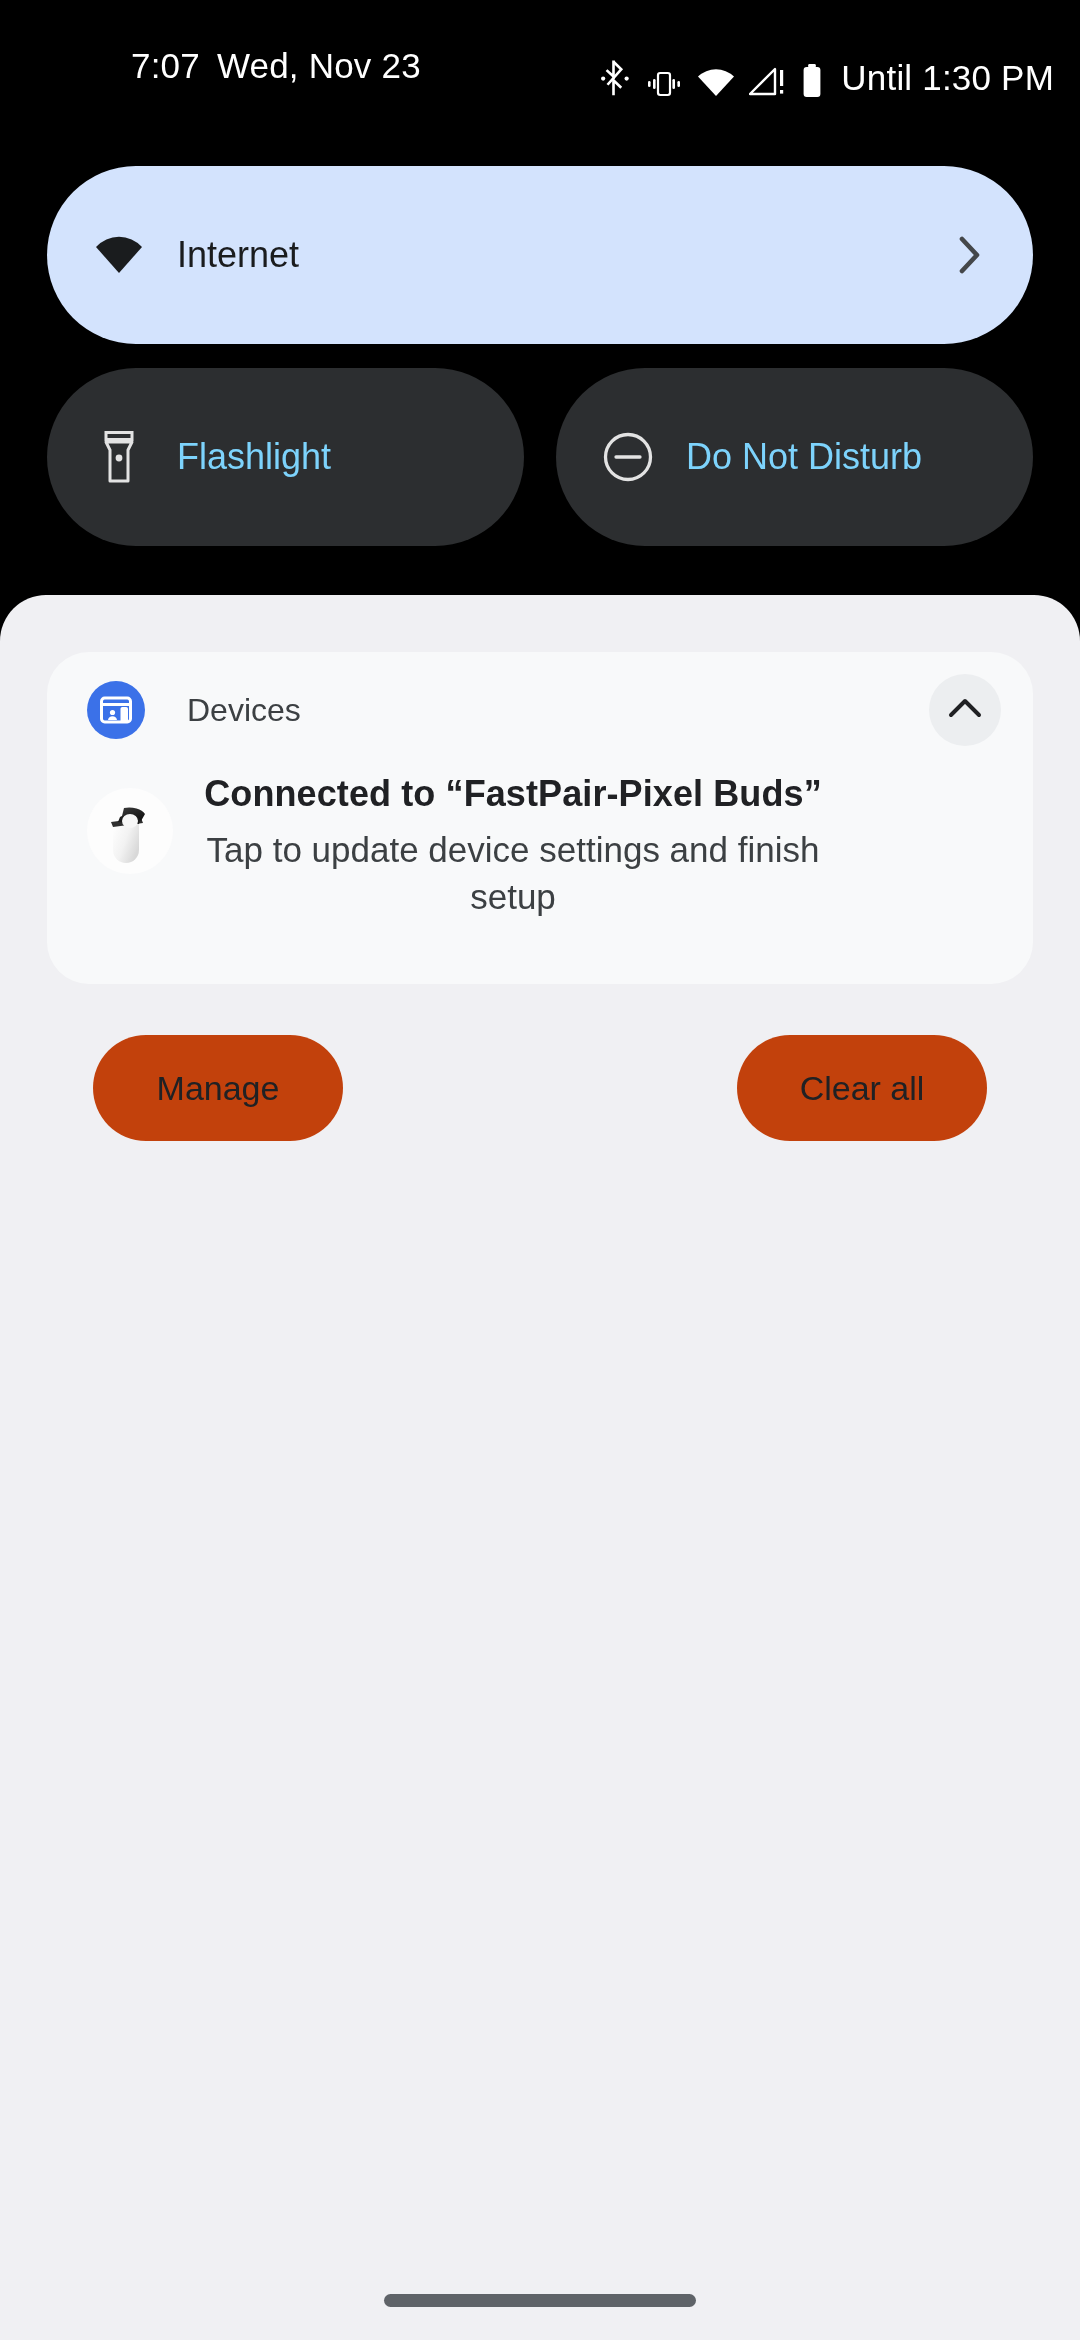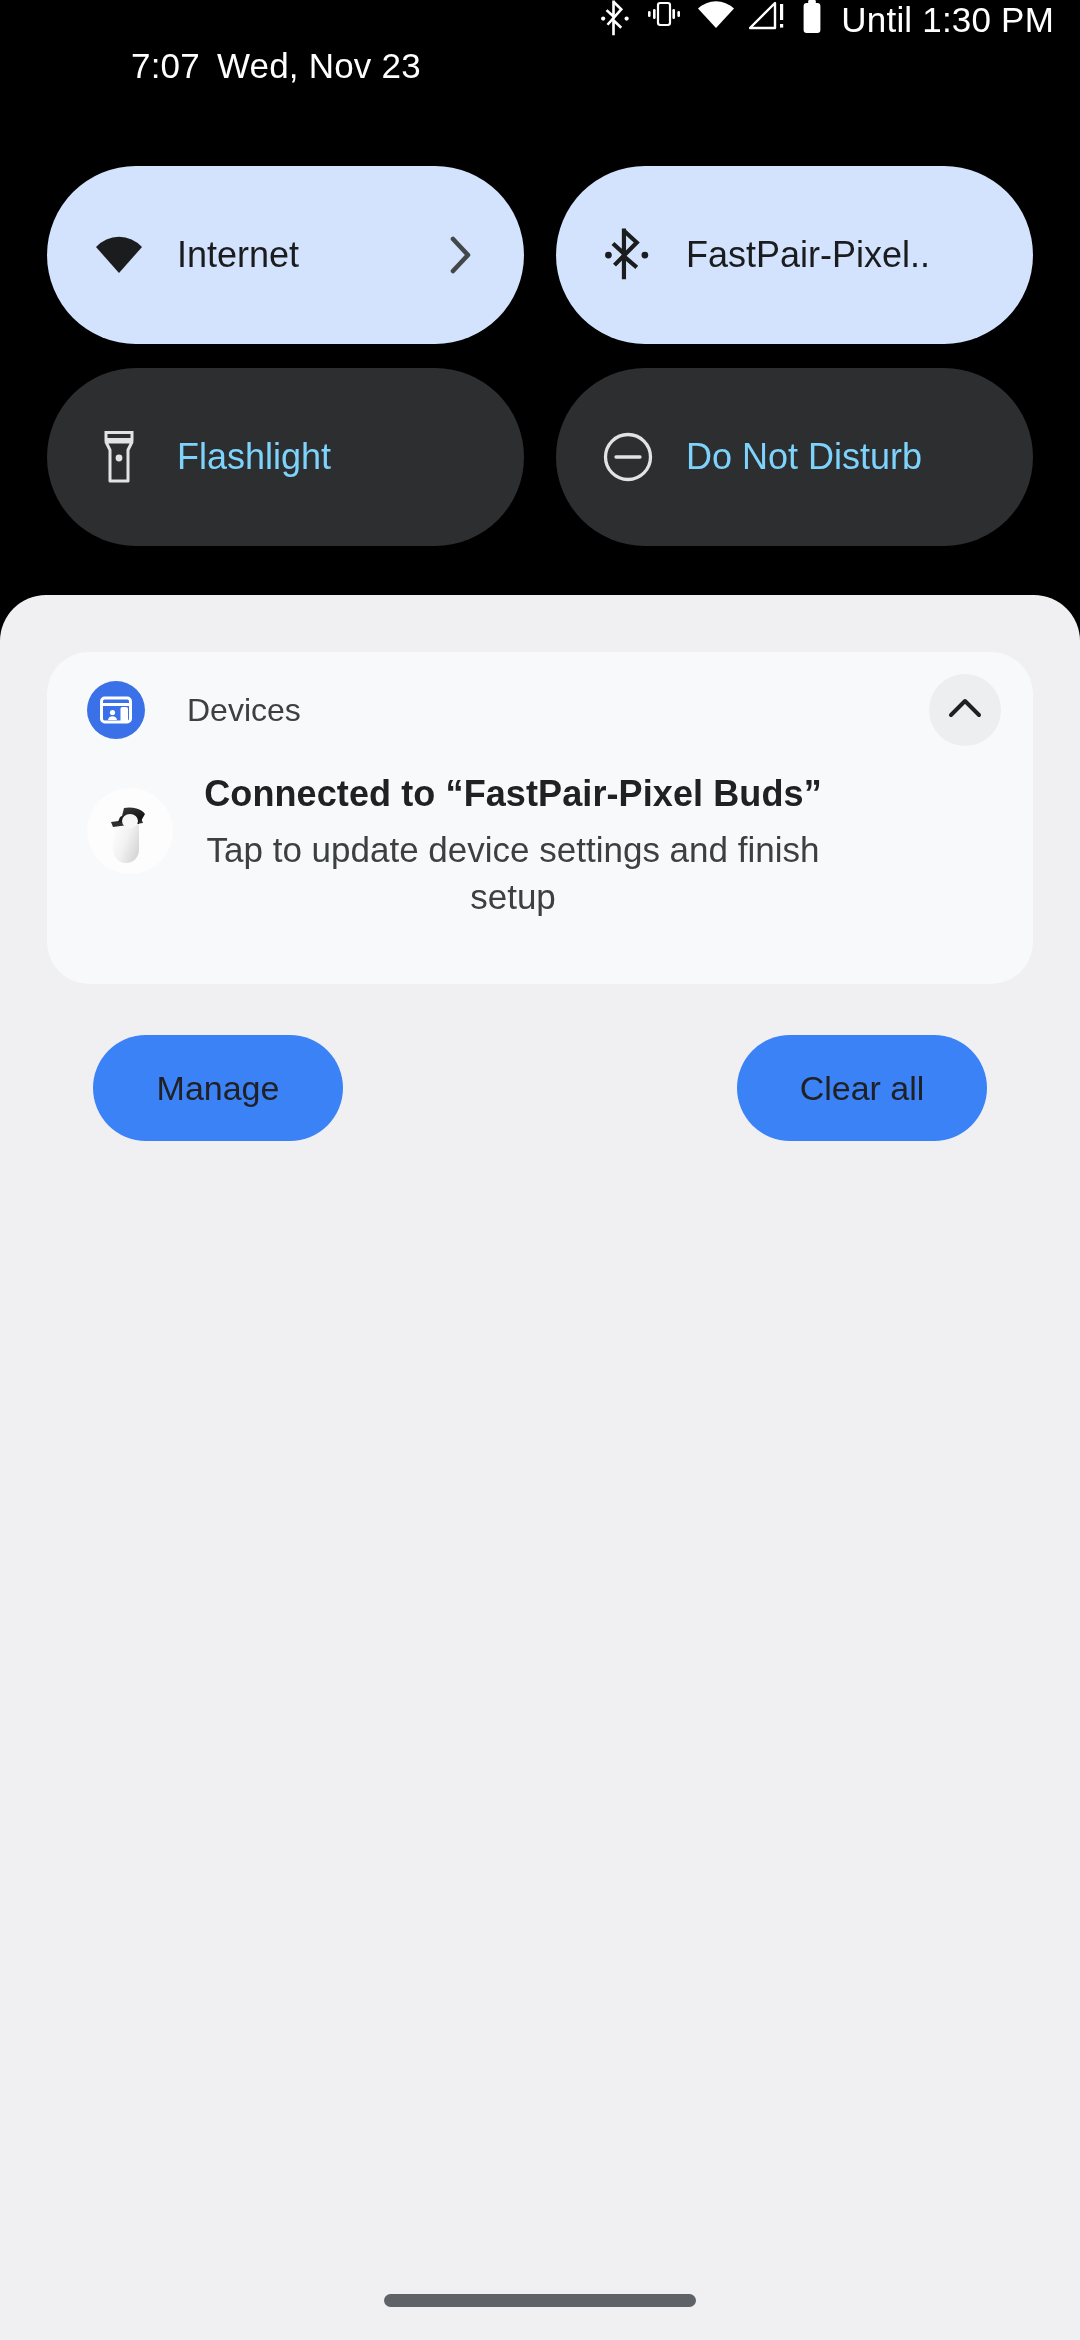--- a/index.html
+++ b/index.html
@@ -15,22 +15,22 @@
   .statusbar {
     position:absolute; top:0; left:0; width:1080px; height:86px;
     display:flex; align-items:center; color:#fff;
   }
   .sb-left {
     position:absolute; left:131px; top:0; height:86px;
     display:flex; align-items:flex-end; gap:17px;
     font-size:35px; letter-spacing:.2px; font-weight:400;
   }
   .sb-right {
-    position:absolute; right:26px; top:0; height:86px;
-    display:flex; align-items:flex-start; gap:14px;
+    position:absolute; right:26px; top:12px; height:86px;
+    display:flex; align-items:flex-end; gap:14px;
   }
   .sb-icon { display:flex; align-items:center; justify-content:center; }
   .sb-text { font-size:35px; font-weight:400; letter-spacing:.2px; margin-left:4px; }
 
   
   .qs { position:absolute; top:166px; left:0; width:1080px; }
   .qs-row { display:flex; gap:32px; padding:0 47px; margin-bottom:24px; }
   .tile {
     flex:1; height:178px; border-radius:89px;
     display:flex; align-items:center; padding:0 46px;
@@ -85,21 +85,21 @@
   }
   .notif-sub {
     font-size:35px; font-weight:400; color:#3c4043; line-height:47px;
     margin-top:6px; max-width:620px;
   }
 
   
   .footer { position:absolute; left:0; top:440px; width:1080px; padding:0 93px;
             display:flex; justify-content:space-between; }
   .foot-btn {
-    height:106px; border-radius:53px; background:#3b82f6;
+    height:106px; border-radius:53px; background:#c2410c;
     display:flex; align-items:center; justify-content:center;
     padding:0 46px; font-size:34px; color:#202124; min-width:250px;
   }
 
   
   .home-indicator {
     position:absolute; left:50%; transform:translateX(-50%);
     bottom:33px; width:312px; height:13px; border-radius:7px; background:#5f6368;
   }
 </style>
@@ -173,32 +173,20 @@
           </svg>
         </span>
         <span class="tile-label">Internet</span>
         <span class="tile-chevron">
           <svg width="26" height="40" viewBox="0 0 26 40">
             <path d="M5 4 L20 20 L5 36" fill="none" stroke="#44474a" stroke-width="4.6" stroke-linecap="round" stroke-linejoin="round"></path>
           </svg>
         </span>
       </div>
 
-      <div class="tile on">
-        <span class="tile-icon">
-          <svg width="48" height="54" viewBox="0 0 34 40">
-            <path d="M14 2 L14 19 L7 12.5" fill="none" stroke="#1a1c1e" stroke-width="3.1" stroke-linecap="square"></path>
-            <path d="M14 2 L23.5 10.8 L7 27.5" fill="none" stroke="#1a1c1e" stroke-width="3.1"></path>
-            <path d="M14 38 L14 21 L23.5 29.2" fill="none" stroke="#1a1c1e" stroke-width="3.1"></path>
-            <circle cx="2.5" cy="20" r="2.5" fill="#1a1c1e"></circle>
-            <circle cx="29.5" cy="20" r="2.5" fill="#1a1c1e"></circle>
-          </svg>
-        </span>
-        <span class="tile-label">FastPair-Pixel..</span>
-      </div>
     </div>
 
     <div class="qs-row">
 
       <div class="tile off">
         <span class="tile-icon">
           <svg width="34" height="52" viewBox="0 0 34 52">
             <rect x="4" y="1.5" width="26" height="7" fill="none" stroke="#e3e3e3" stroke-width="3"></rect>
             <path d="M4 11 L30 11 L26 19 L26 50 L8 50 L8 19 Z" fill="none" stroke="#e3e3e3" stroke-width="3" stroke-linejoin="round"></path>
             <circle cx="17" cy="27" r="3.4" fill="#e3e3e3"></circle>

